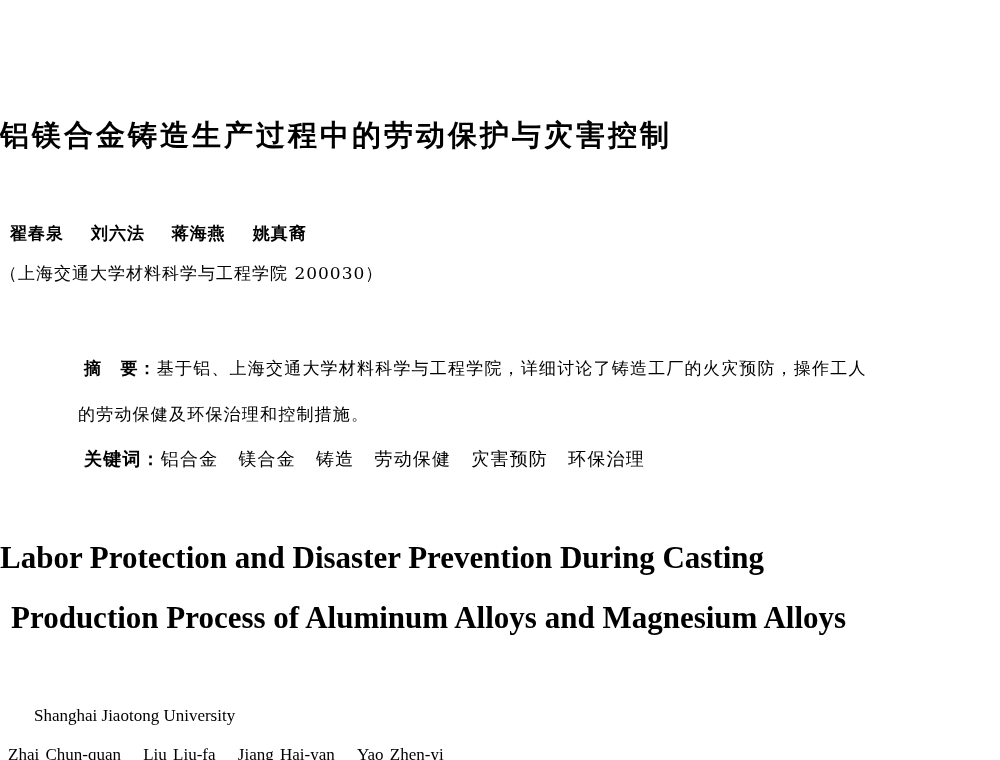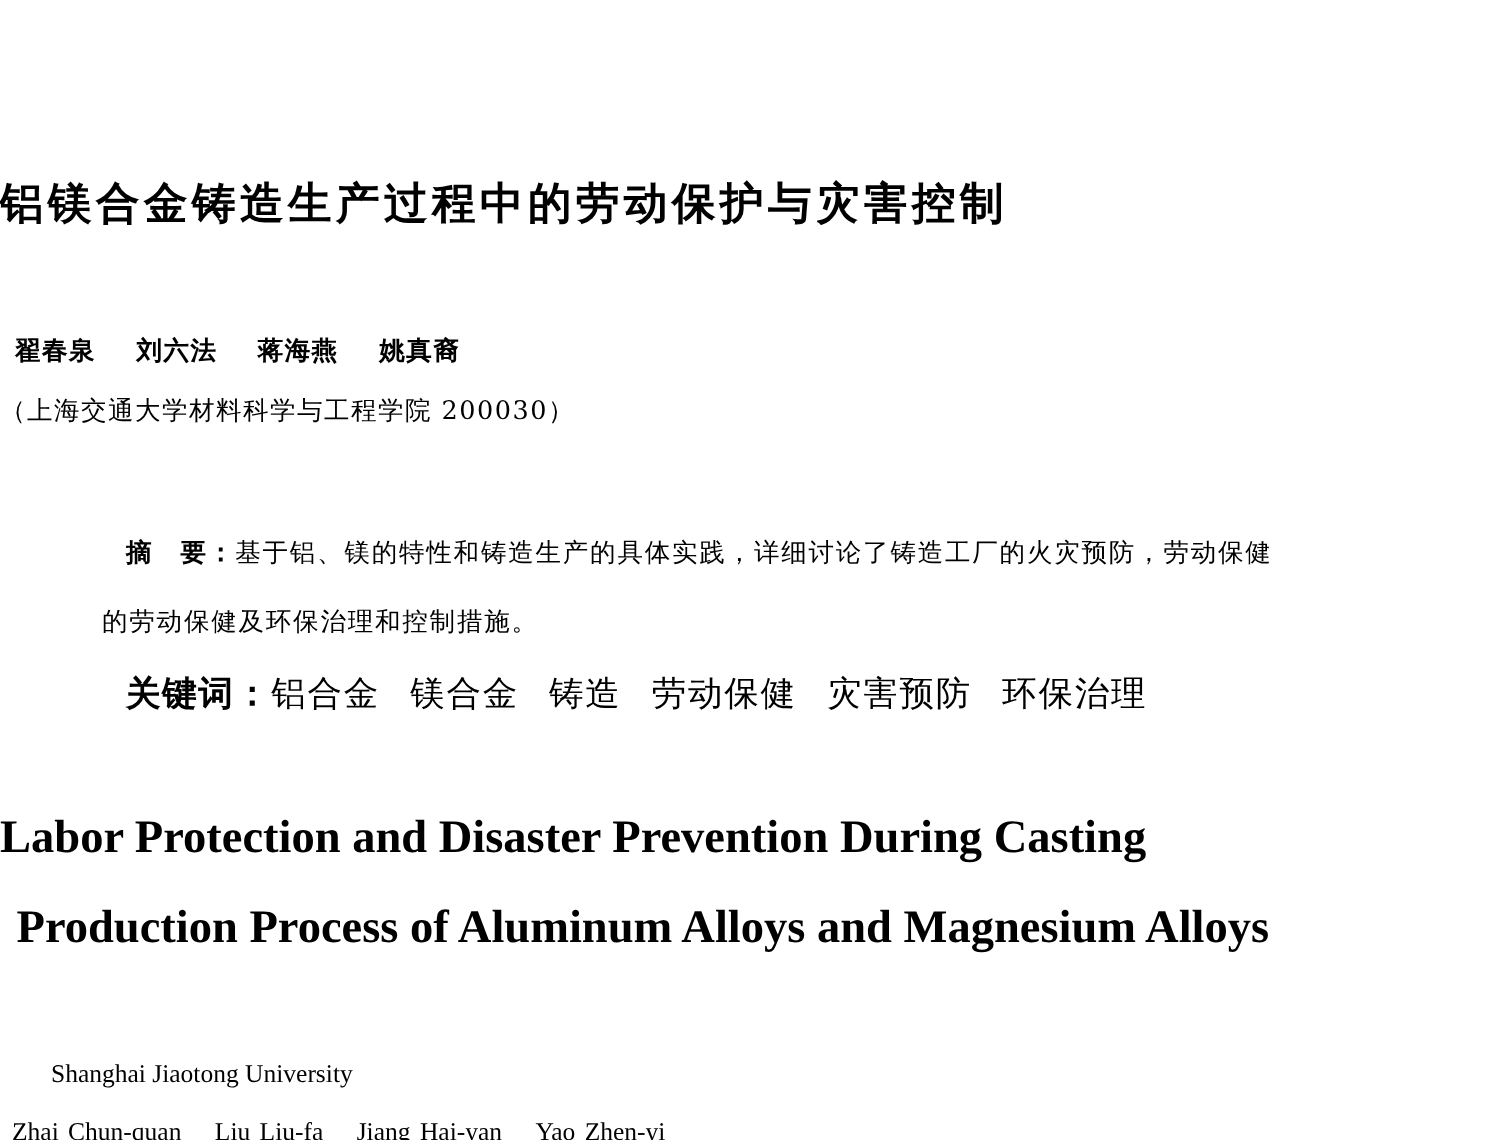--- a/index.html
+++ b/index.html
@@ -18,23 +18,23 @@
   #authors {
     top: 222px; font-size: 17px; font-weight: bold; word-spacing: 0;
     font-family: "DejaVu Serif", serif; letter-spacing: 1px;
   }
   #authors span { margin: 17px 10px; }
   #affil {
     top: 262px; font-size: 17px; letter-spacing: 1px;
     font-family: "DejaVu Serif", serif;
   }
   #abstract-1 { left: 84px; top: 357px; font-size: 17px; letter-spacing: 1.2px; font-family: "DejaVu Serif", serif; }
-  #abstract-2 { left: 68px; top: 403px; font-size: 17px; letter-spacing: 1.2px; font-family: "DejaVu Serif", serif; }
+  #abstract-2 { left: 78px; top: 403px; font-size: 17px; letter-spacing: 1.2px; font-family: "DejaVu Serif", serif; }
   .bold { font-weight: bold; margin-top: 48px; }
-  #keywords { left: 84px; top: 447px; font-size: 23px; letter-spacing: 1.2px; font-family: Liberation Mono, monospace; }
+  #keywords { left: 84px; top: 447px; font-size: 18px; letter-spacing: 1.2px; font-family: Liberation Mono, monospace; }
   #keywords .kw { margin-right: 20px; }
   #en-title-1, #en-title-2 {
     font-family: "Liberation Serif", serif; font-weight: bold; font-size: 31px;
   }
   #en-title-1 { top: 540px; }
   #en-title-2 { top: 600px; padding-left: 11px; }
   #en-affil { top: 706px; font-family: "Liberation Serif", serif; font-size: 17px; padding-left: 34px; }
   #en-authors { top: 745px; font-family: "Liberation Serif", serif; font-size: 17px; word-spacing: 2px; }
   #en-authors span { margin: 0 8px; }
 </style>
@@ -46,21 +46,21 @@
 <div id="authors" class="abs center">
   <span>翟春泉</span>
   <span>刘六法</span>
   <span>蒋海燕</span>
   <span>姚真裔</span>
 </div>
 
 <div id="affil" class="abs center">（上海交通大学材料科学与工程学院 200030）</div>
 
 <div id="abstract-1" class="abs">
-  <span class="bold">摘　要：</span><span>基于铝、镁的特性和铸造生产的具体实践，详细讨论了铸造工厂的火灾预防，劳动保健</span>
+  <span class="bold">摘　要：</span><span>基于铝、上海交通大学材料科学与工程学院，详细讨论了铸造工厂的火灾预防，操作工人</span>
 </div>
 <div id="abstract-2" class="abs">的劳动保健及环保治理和控制措施。</div>
 
 <div id="keywords" class="abs">
   <span class="bold">关键词：</span><span class="kw">铝合金</span><span class="kw">镁合金</span><span class="kw">铸造</span><span class="kw">劳动保健</span><span class="kw">灾害预防</span><span class="kw">环保治理</span>
 </div>
 
 <div id="en-title-1" class="abs center">Labor Protection and Disaster Prevention During Casting</div>
 <div id="en-title-2" class="abs center">Production Process of Aluminum Alloys and Magnesium Alloys</div>
 

